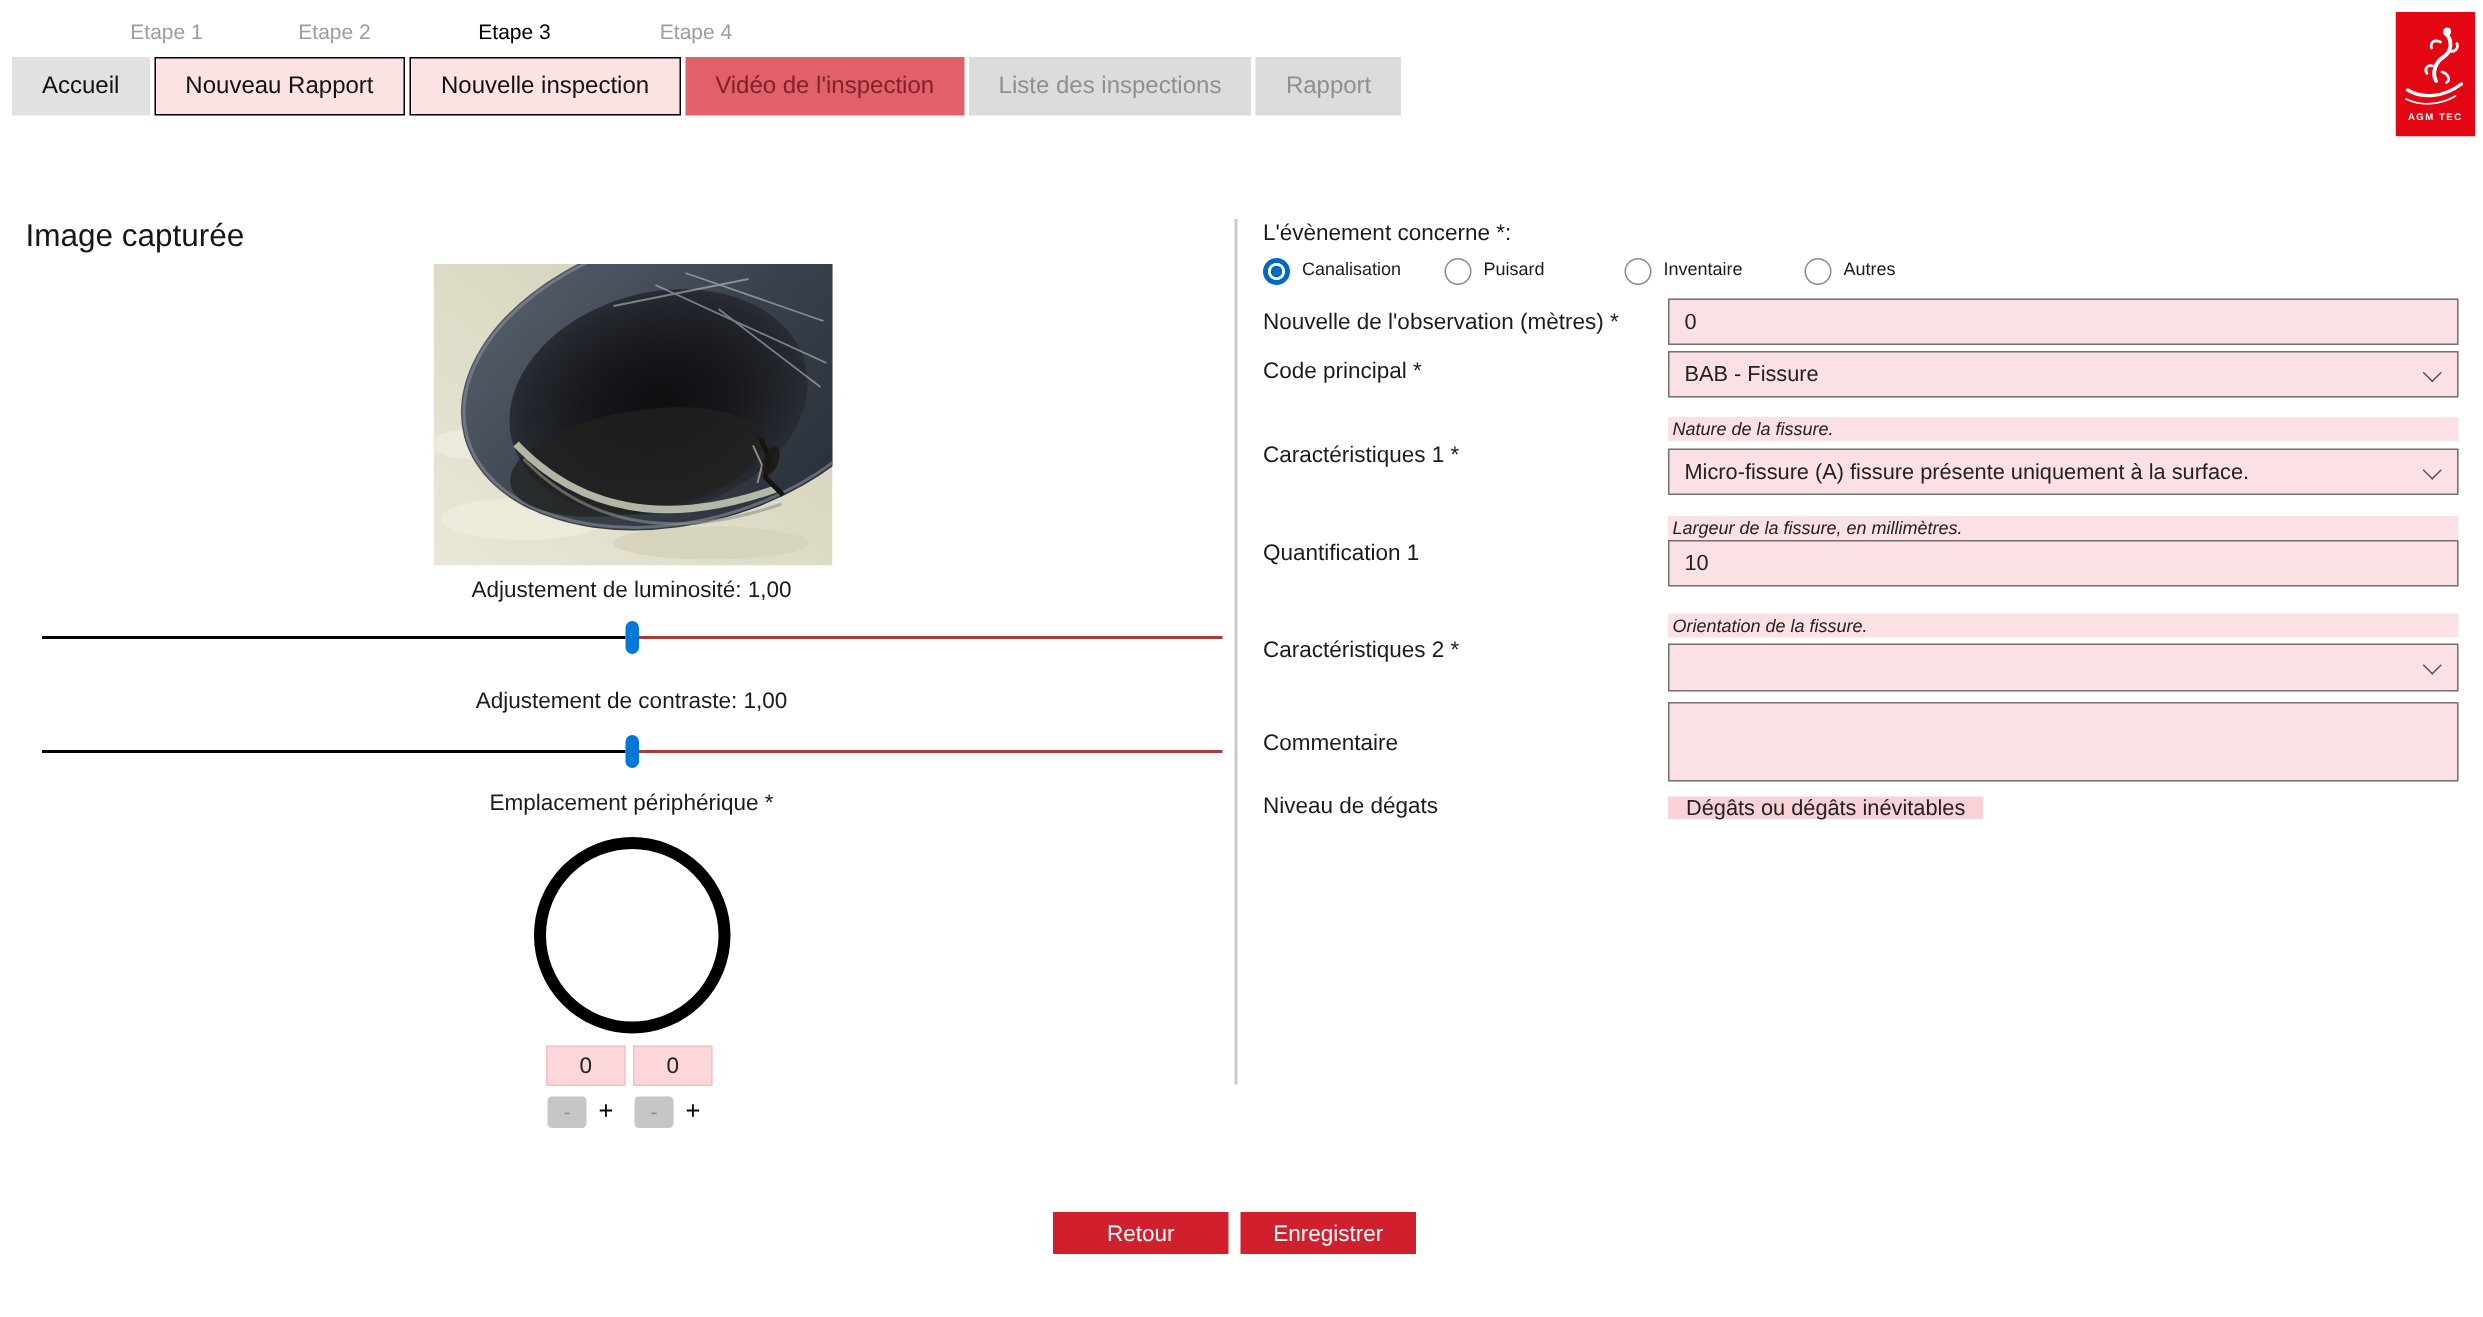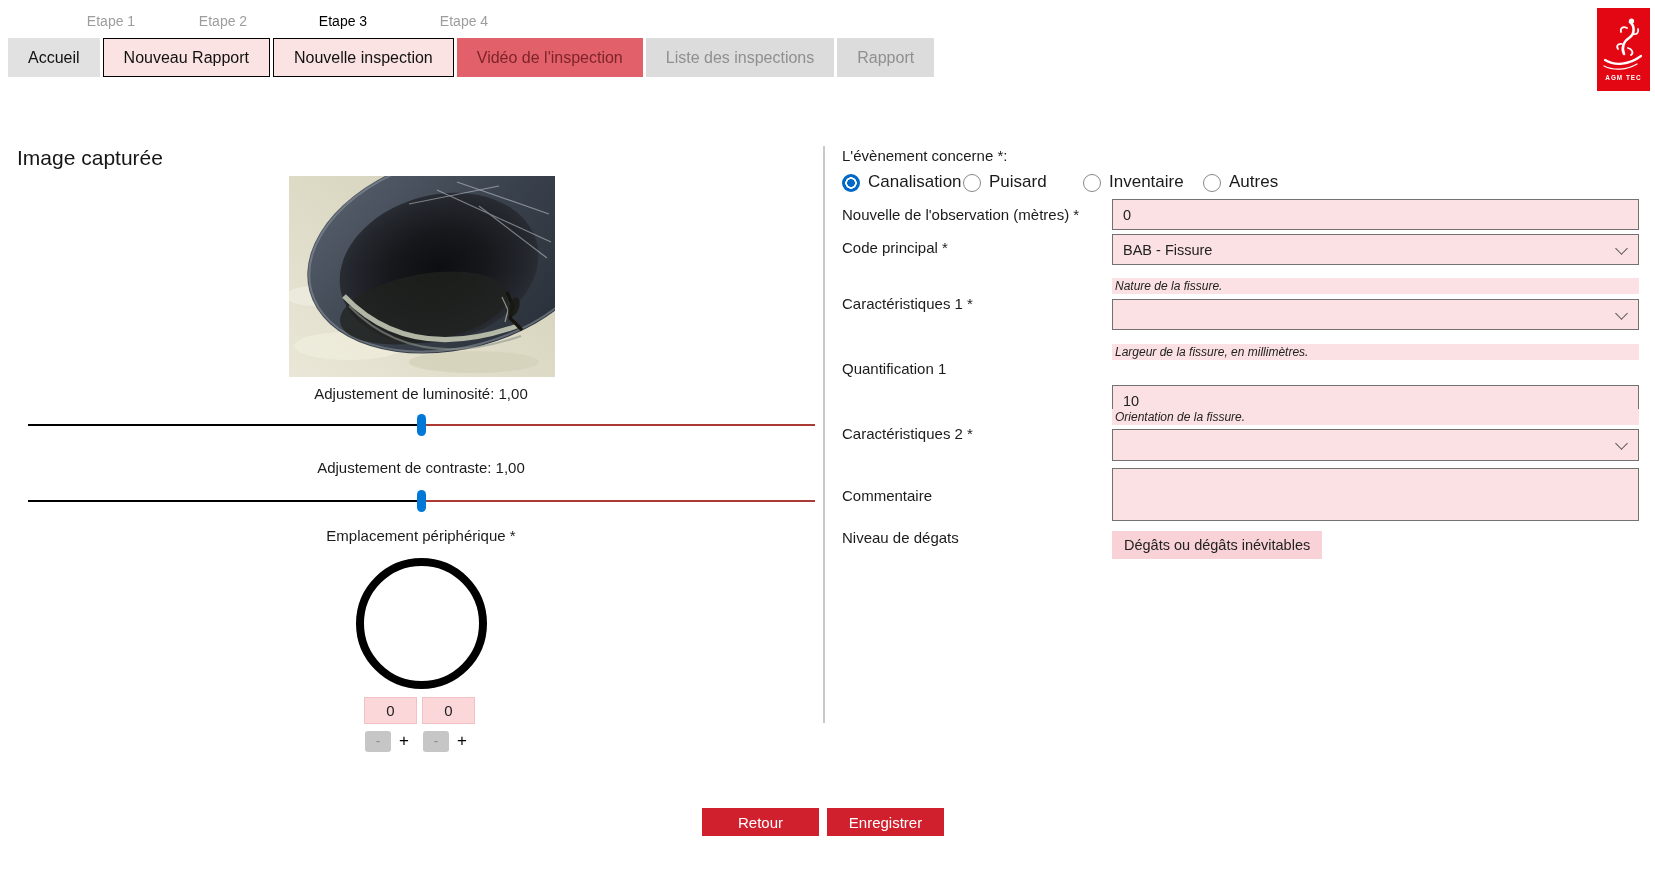--- a/index.html
+++ b/index.html
@@ -54,25 +54,25 @@
             border:1px solid #717171;font-size:14.5px;color:#222;padding:0 10px;
             font-family:"Liberation Sans",sans-serif;}
   .f-input{height:31px;}
   .f-select{height:31px;display:flex;align-items:center;position:absolute;}
   .chevron{position:absolute;right:12px;top:50%;width:8px;height:8px;margin-top:-6px;
            border-right:1.6px solid #555;border-bottom:1.6px solid #555;transform:rotate(45deg);}
   .helper{position:absolute;left:1112px;width:527px;box-sizing:border-box;height:16px;line-height:16px;
           background:#fbe1e3;font-size:12px;font-style:italic;color:#222;padding-left:3px;}
   #comment-area{position:absolute;left:1112px;top:468px;width:527px;height:53px;box-sizing:border-box;
           background:#fbe1e3;border:1px solid #717171;resize:none;font-family:"Liberation Sans",sans-serif;}
-  #damage-chip{position:absolute;left:1112px;top:531px;height:28px;display:inline-flex;align-items:center;
+  #damage-chip{position:absolute;left:1112px;top:531px;height:15px;display:inline-flex;align-items:center;
           padding:0 12px;background:#f8d2d6;font-size:14.5px;color:#222;white-space:nowrap;}
 
   
-  .radio-item{position:absolute;top:172px;display:flex;align-items:flex-end;gap:8px;font-size:17px;}
+  .radio-item{position:absolute;top:172px;display:flex;align-items:flex-start;gap:8px;font-size:12px;}
   .radio{width:18px;height:18px;border-radius:50%;box-sizing:border-box;border:1px solid #8a8a8a;background:#fff;}
   .radio.checked{border:none;background:radial-gradient(circle,#0069c8 0 29%,#fff 31% 44%,#0069c8 46% 100%);}
 
   
   .action-btn{position:absolute;top:808px;width:117px;height:28px;background:#d0202e;color:#fff;
               border:none;border-radius:0;font-size:15px;font-family:"Liberation Sans",sans-serif;}
 </style>
 </head>
 <body>
 
@@ -208,26 +208,27 @@
 
   <div class="f-label" style="top:239px">Code principal *</div>
   <div class="f-select" style="top:234px">
     <span>BAB - Fissure</span>
     <span class="chevron"></span>
   </div>
 
   <div class="helper" style="top:278px">Nature de la fissure.</div>
   <div class="f-label" style="top:295px">Caractéristiques 1 *</div>
   <div class="f-select" style="top:299px">
+    <span>Micro-fissure (A) fissure présente uniquement à la surface.</span>
     <span class="chevron"></span>
   </div>
 
   <div class="helper" style="top:344px">Largeur de la fissure, en millimètres.</div>
   <div class="f-label" style="top:360px">Quantification 1</div>
-  <input class="f-input" style="top: 360px; margin-top: 25px;" value="10">
+  <input class="f-input" style="top: 360px;" value="10">
 
   <div class="helper" style="top:409px">Orientation de la fissure.</div>
   <div class="f-label" style="top:425px">Caractéristiques 2 *</div>
   <div class="f-select" style="top:429px;height:32px">
     <span></span>
     <span class="chevron"></span>
   </div>
 
   <div class="f-label" style="top:487px">Commentaire</div>
   <textarea id="comment-area" style=""></textarea>

